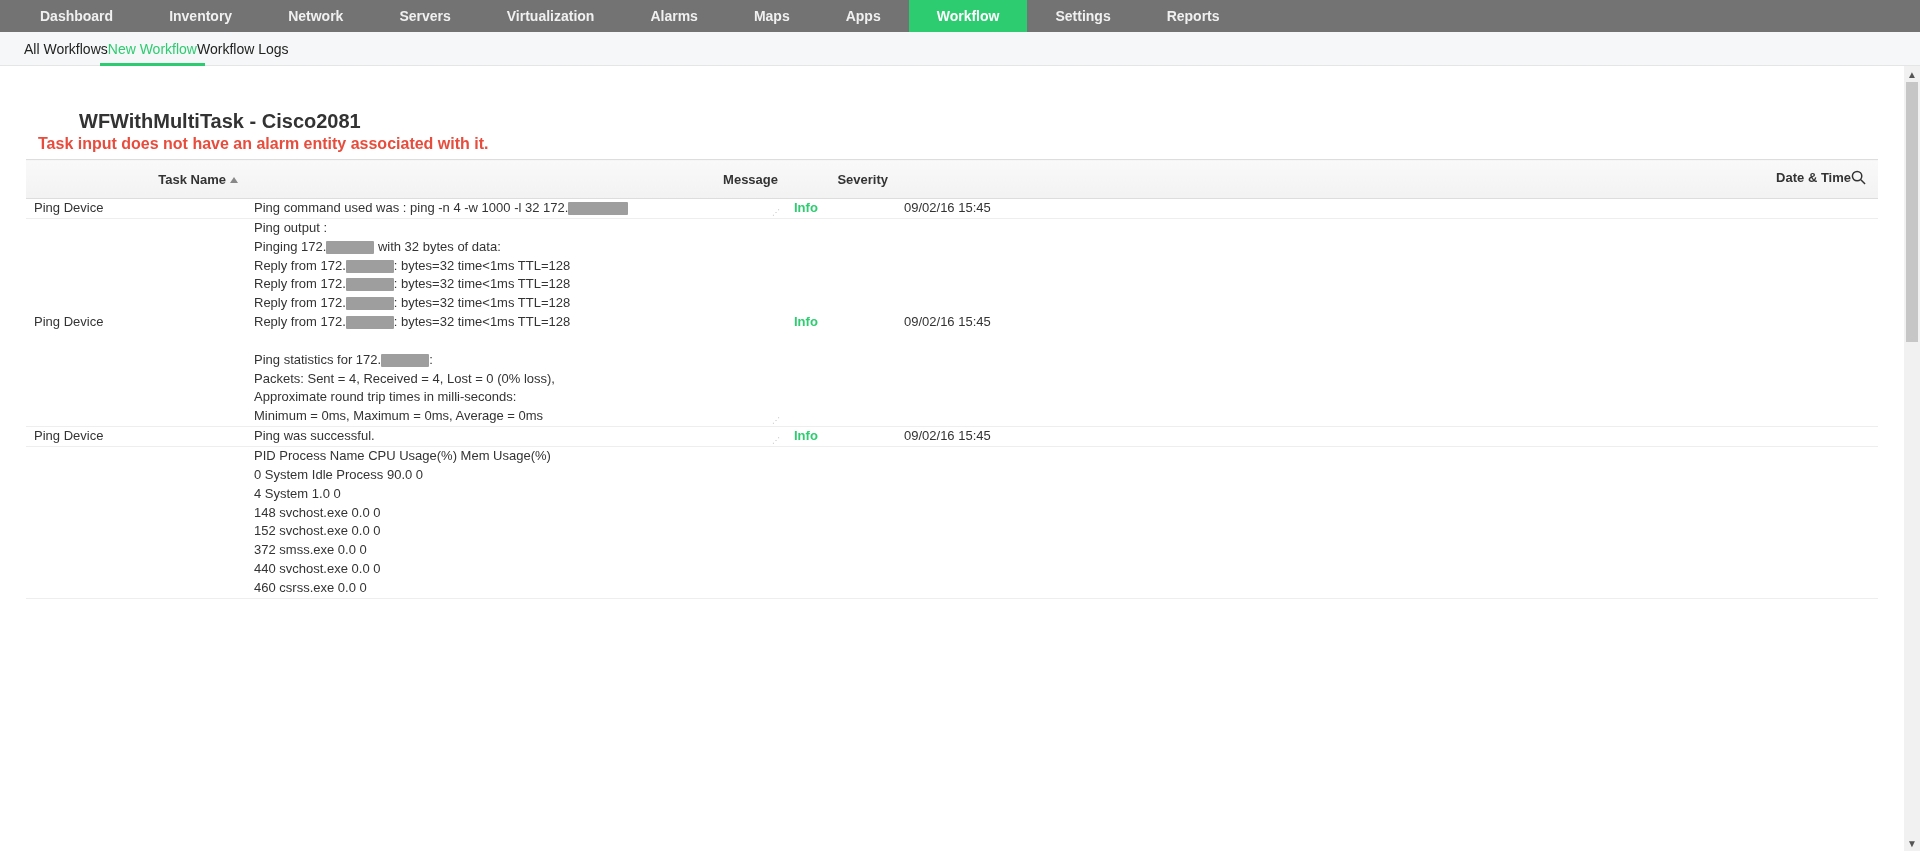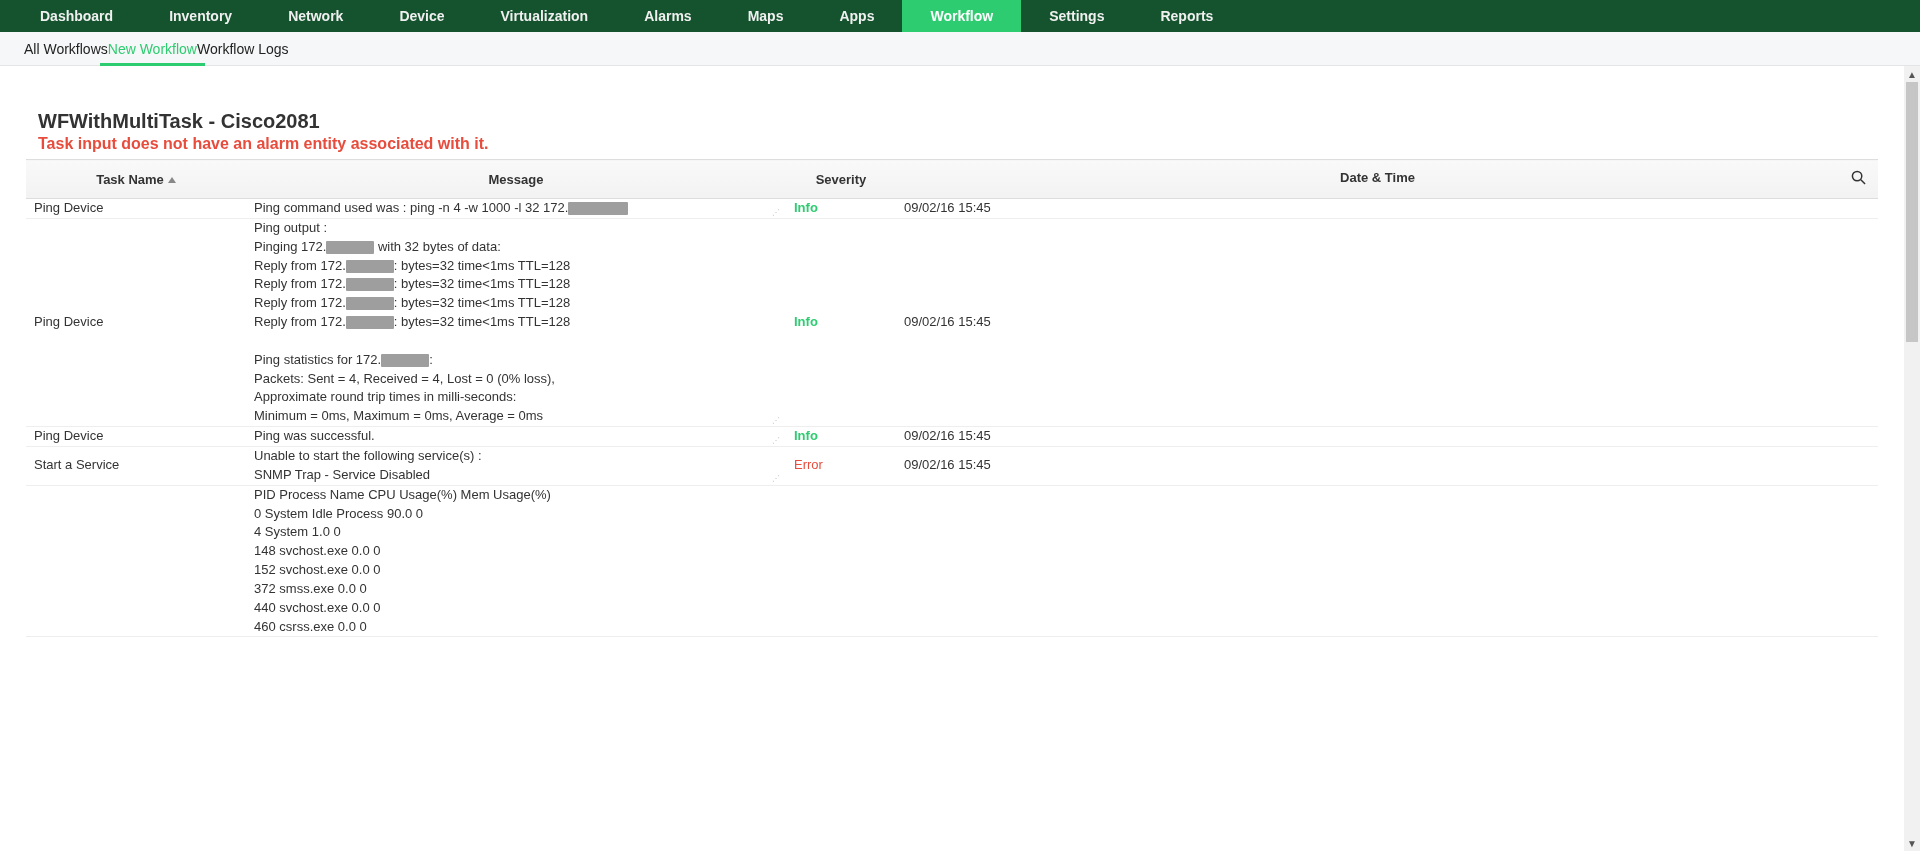--- a/index.html
+++ b/index.html
@@ -9,21 +9,21 @@
   color: #333;
   background: #fff;
   width: 1920px;
   height: 851px;
   overflow: hidden;
   position: relative;
 }
 
 
 .navbar {
-  background: #14532d;
+  background: #737373;
   height: 32px;
   display: flex;
   align-items: stretch;
   padding-left: 12px;
 }
 .navbar .nav-item {
   color: #f0f0f0;
   font-size: 14px;
   font-weight: 600;
   padding: 0 28px;
@@ -113,39 +113,40 @@
 }
 
 
 .title-block {
   padding: 44px 0 6px 38px;
 }
 .title-block h1 {
   font-size: 20px;
   font-weight: 700;
   color: #333;
+  margin-left: 41px;
 }
 .title-block .alert {
   color: #e74c3c;
   font-size: 16px;
   font-weight: 600;
   margin-top: 2px;
 }
 
 
 .table-wrap {
   padding: 0 26px;
 }
 table {
   width: 100%;
   border-collapse: collapse;
   table-layout: fixed;
 }
 thead th {
-  text-align: center;
+  text-align: right;
   font-size: 13px;
   font-weight: 700;
   color: #333;
   padding: 10px 8px;
   background: linear-gradient(#f9f9f9,#f2f2f2);
   border-top: 1px solid #ddd;
   border-bottom: 1px solid #ddd;
   position: relative;
 }
 thead th.sorted::after {
@@ -206,21 +207,21 @@
 
 svg.mag { width: 15px; height: 15px; stroke: #333; fill: none; stroke-width: 1.6; }
 </style>
 </head>
 <body>
 
 <div class="navbar">
     <div class="nav-item">Dashboard</div>
     <div class="nav-item">Inventory</div>
     <div class="nav-item">Network</div>
-    <div class="nav-item">Device</div>
+    <div class="nav-item">Servers</div>
     <div class="nav-item">Virtualization</div>
     <div class="nav-item">Alarms</div>
     <div class="nav-item">Maps</div>
     <div class="nav-item">Apps</div>
     <div class="nav-item active">Workflow</div>
     <div class="nav-item">Settings</div>
     <div class="nav-item">Reports</div>
   </div>
 
 <div class="subnav">
@@ -282,27 +283,20 @@
             <td><span class="sev-info">Info</span></td>
             <td>09/02/16 15:45</td>
           </tr>
           <tr>
             <td>Ping Device</td>
             <td class="msg-cell">Ping was successful.<div class="ellipsis-mark">⋰</div></td>
             <td><span class="sev-info">Info</span></td>
             <td>09/02/16 15:45</td>
           </tr>
           <tr>
-            <td>Start a Service</td>
-            <td class="msg-cell">Unable to start the following service(s) :
-SNMP Trap - Service Disabled<div class="ellipsis-mark">⋰</div></td>
-            <td><span class="sev-error">Error</span></td>
-            <td>09/02/16 15:45</td>
-          </tr>
-          <tr>
             <td></td>
             <td class="msg-cell">PID   Process Name   CPU Usage(%)   Mem Usage(%)
 0      System Idle Process  90.0  0
 4      System     1.0     0
 148   svchost.exe        0.0     0
 152   svchost.exe        0.0     0
 372   smss.exe  0.0     0
 440   svchost.exe        0.0     0
 460   csrss.exe  0.0     0</td>
             <td></td>

